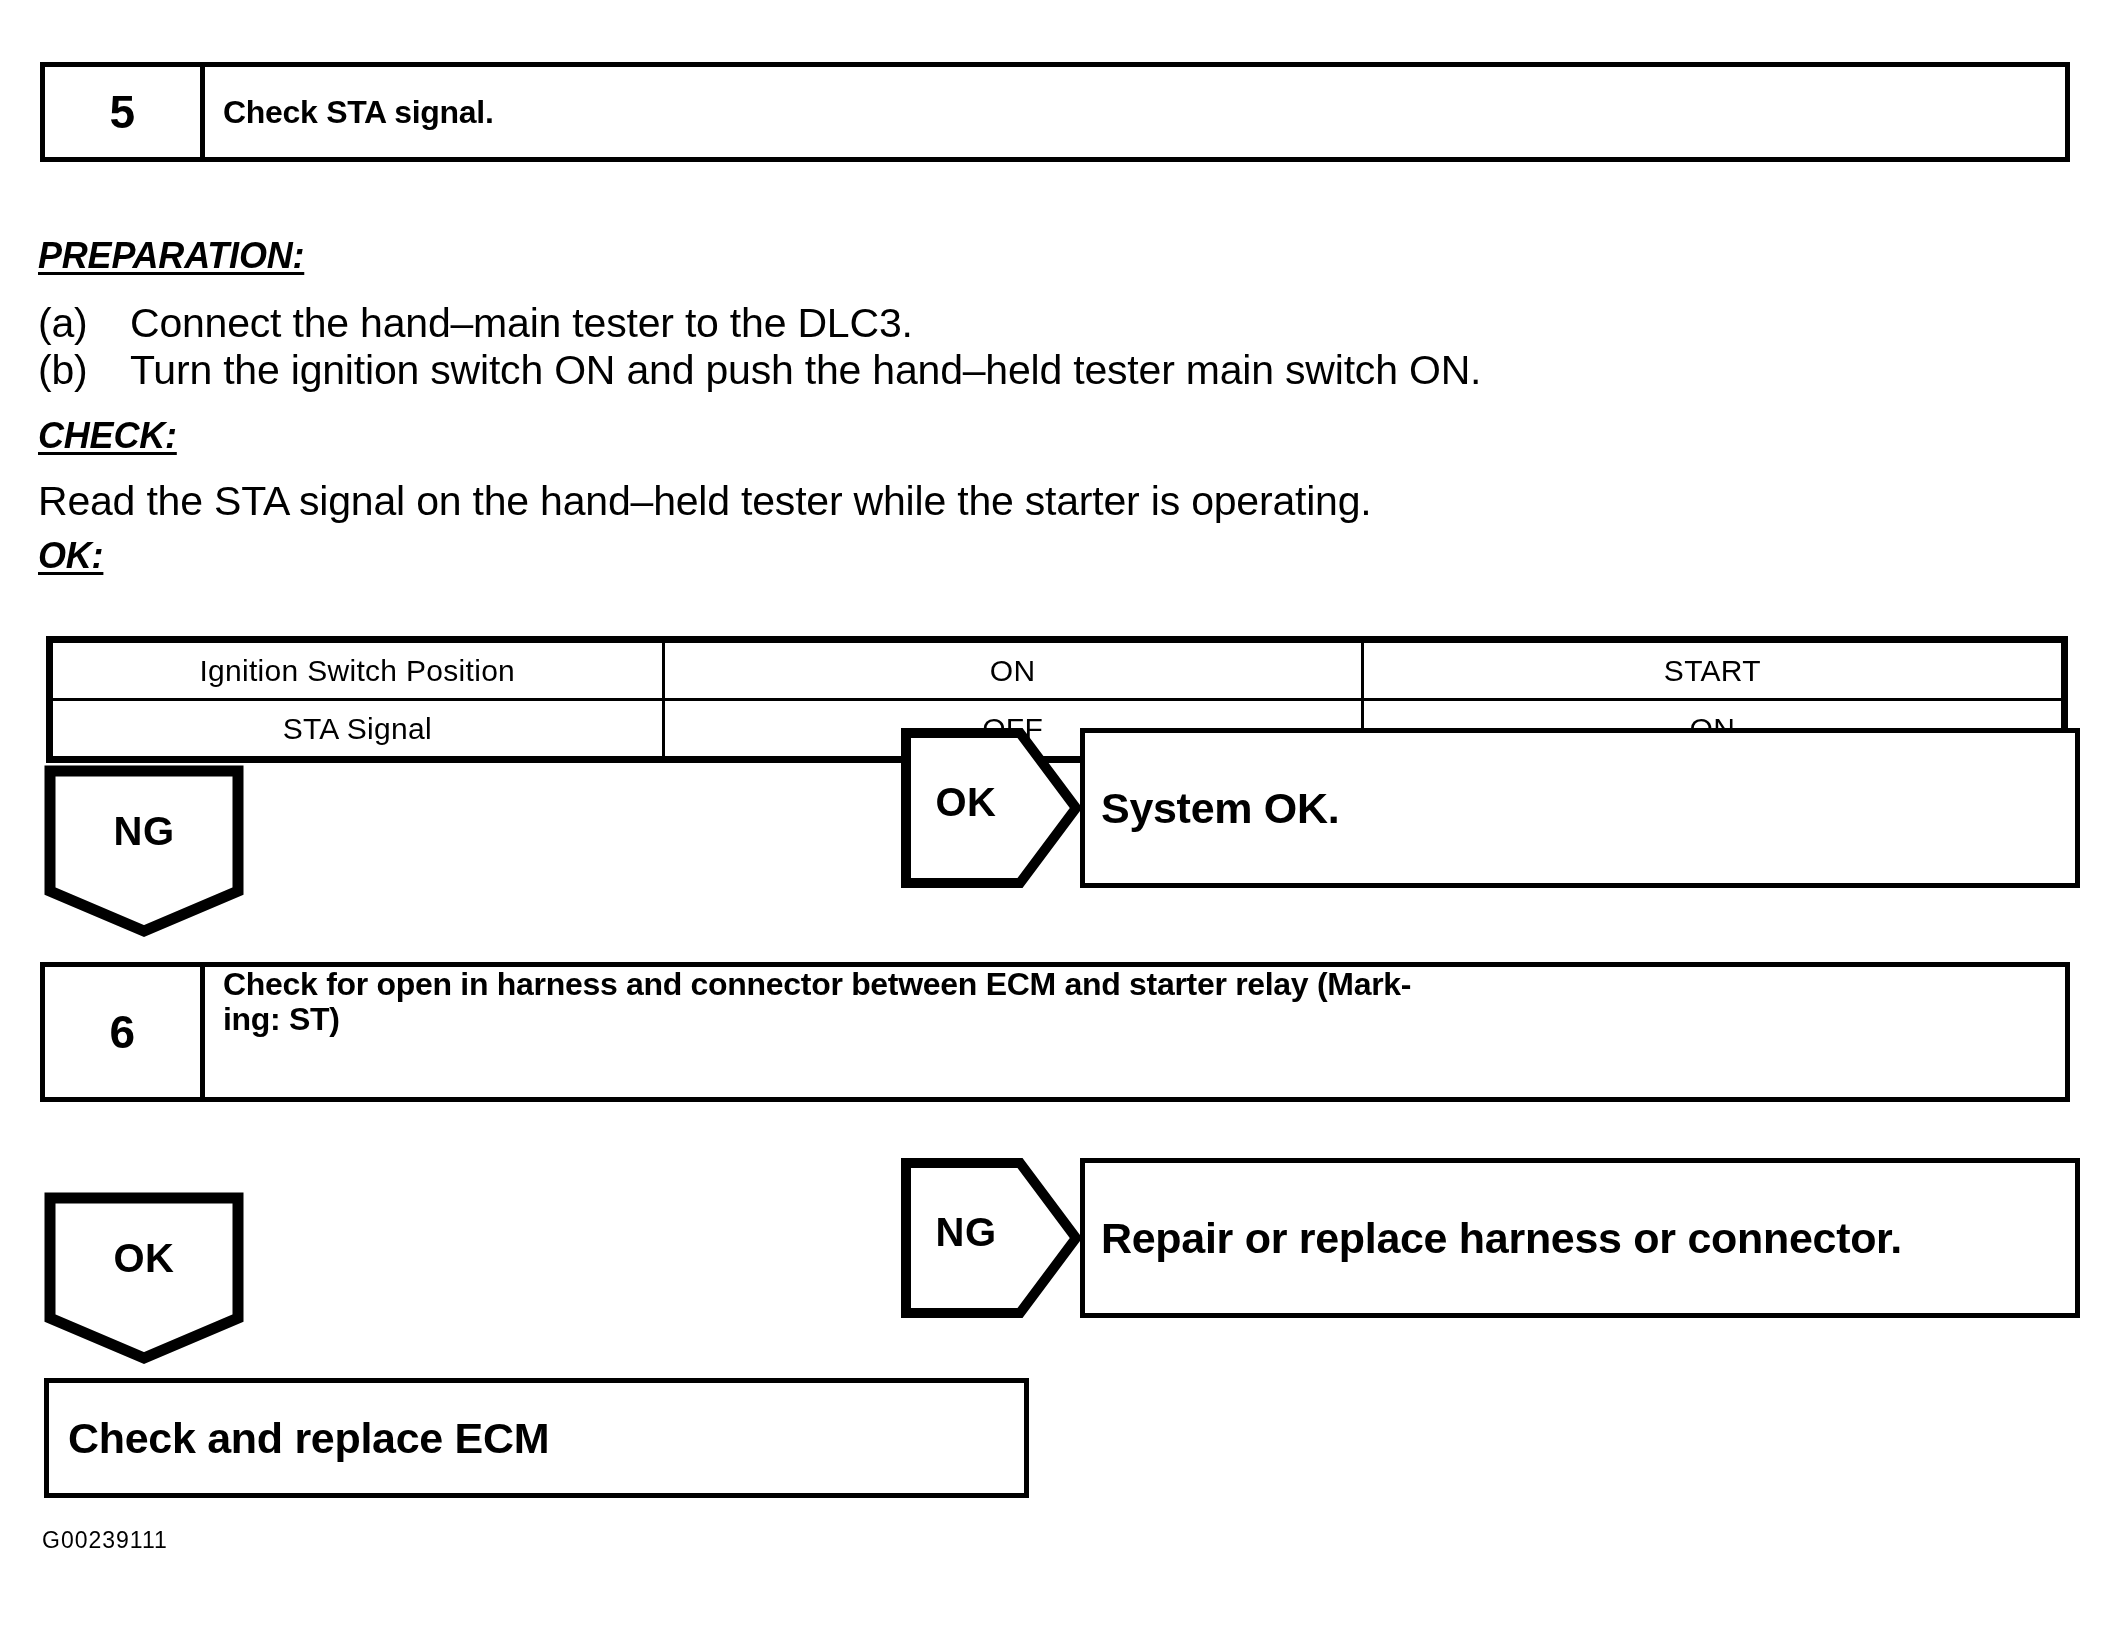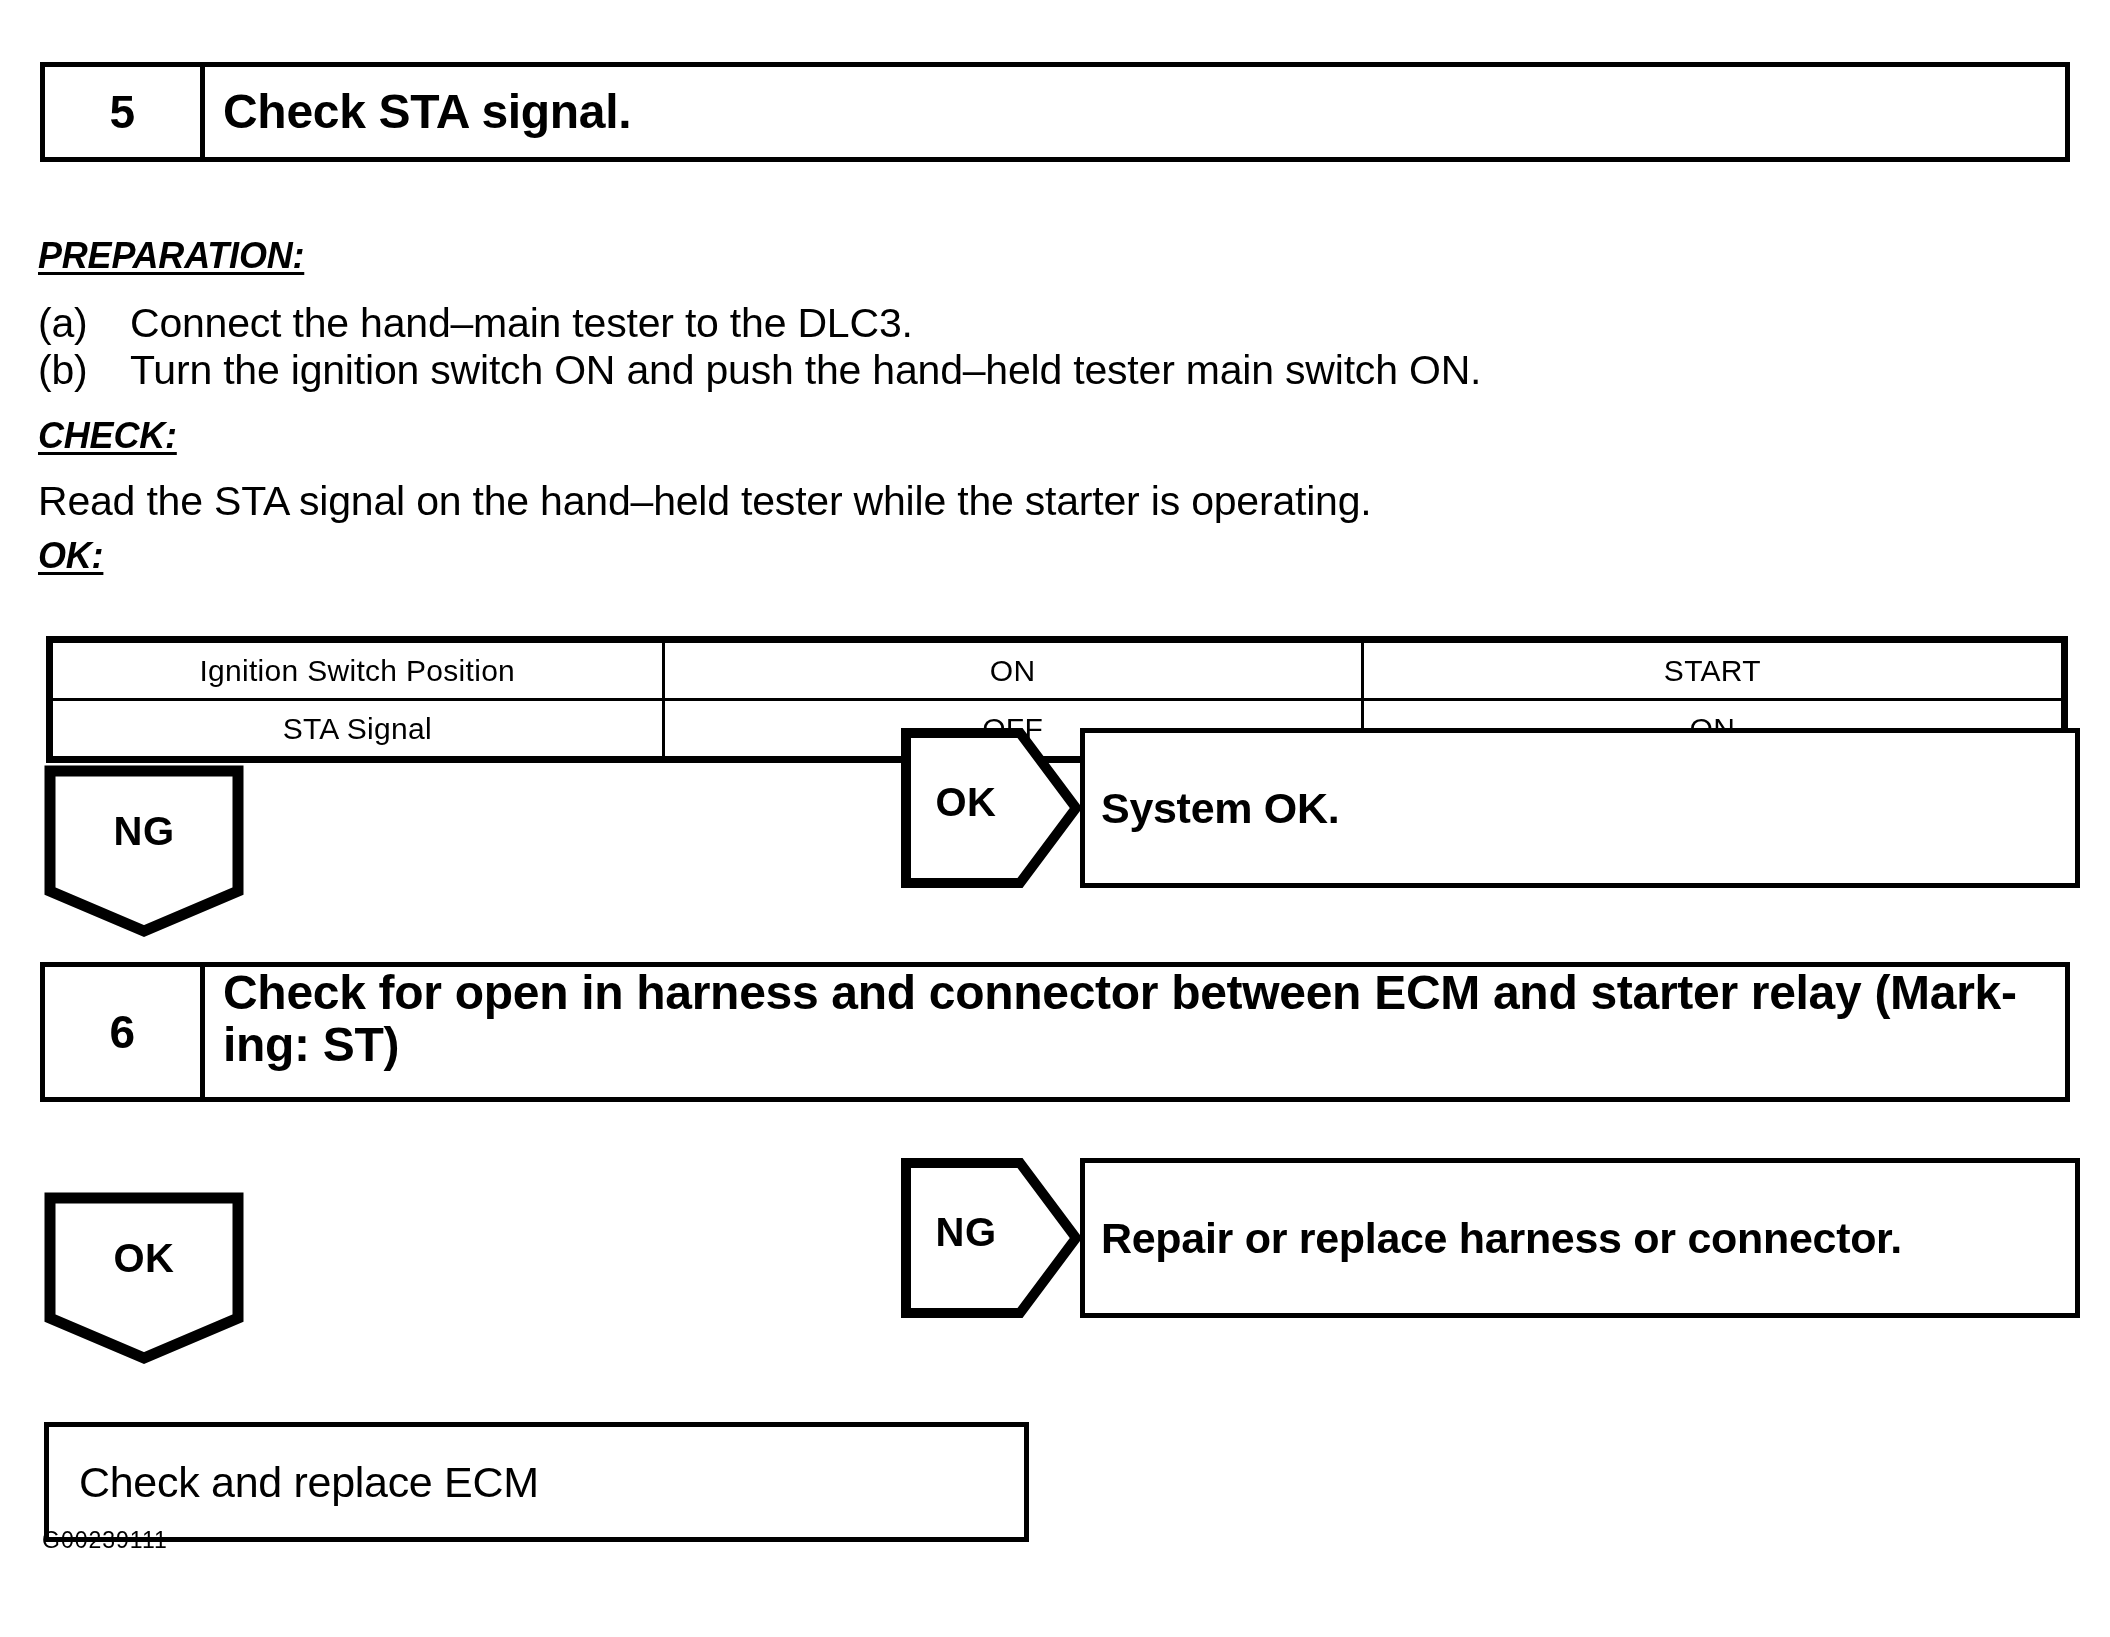--- a/index.html
+++ b/index.html
@@ -31,21 +31,21 @@
     justify-content: center;
     font-size: 46px;
     font-weight: bold;
     letter-spacing: 0.5px;
   }
   .step-title {
     flex: 1;
     display: flex;
     align-items: center;
     padding: 0 18px;
-    font-size: 48px;
+    font-size: 32px;
     font-weight: bold;
     letter-spacing: -0.3px;
     line-height: 1.08;
   }
   .step-title.tight { align-items: flex-start; }
   #step6-box .step-title { font-stretch: condensed; }
 
   
   .prose { position: absolute; left: 38px; }
   .heading-ul {
@@ -136,25 +136,24 @@
     height: 160px;
   }
 
   
   .plain-box {
     position: absolute;
     border: 5px solid #000;
     background: #fff;
     display: flex;
     align-items: center;
-    padding: 0 30px;
+    padding: 0 19px;
     font-size: 43px;
-    font-weight: normal;
+    font-weight: bold;
     letter-spacing: -0.3px;
-    margin-top: 44px;
   }
 
   
   .footer-id {
     position: absolute;
     font-size: 23px;
     letter-spacing: 1px;
     color: #000;
   }
 </style>

